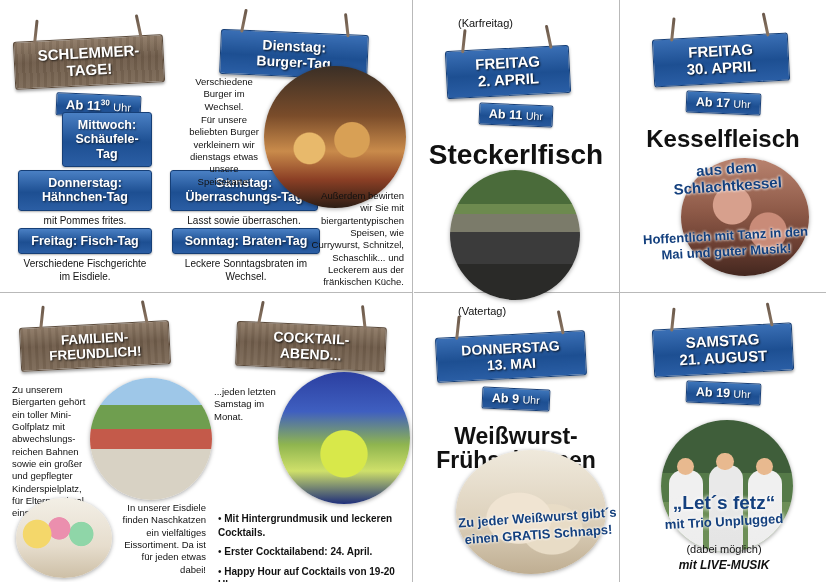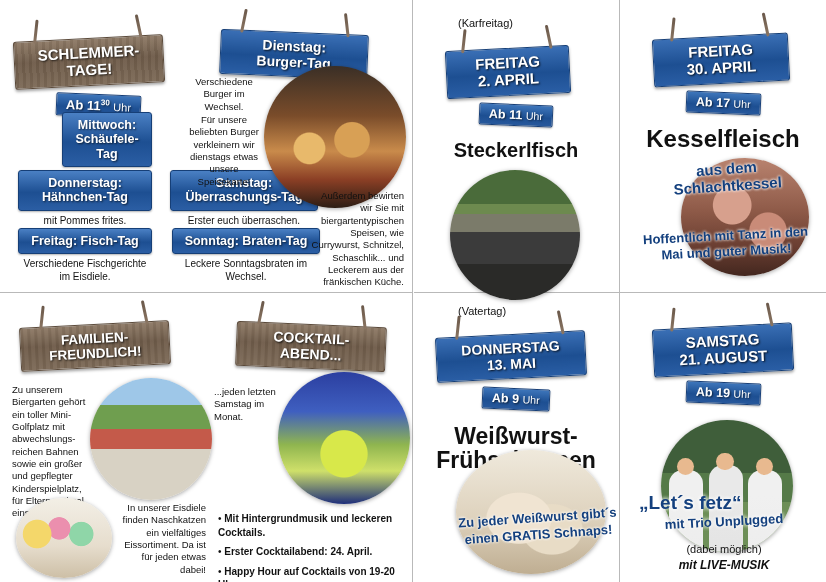--- a/index.html
+++ b/index.html
@@ -191,21 +191,21 @@
       <span class="ln">Fisch-Tag</span>
     </div>
     <div class="daydesc">Verschiedene Fischgerichte im Eisdiele.</div>
   </div>
 
   <div class="panel" style="left:170px; top:170px; width:148px;">
     <div class="daysign" style="font-size:12.5px;">
       <span class="ln">Samstag:</span>
       <span class="ln">Überraschungs-Tag</span>
     </div>
-    <div class="daydesc">Erster euch überraschen.</div>
+    <div class="daydesc">Lasst sowie überraschen.</div>
   </div>
 
   <div class="panel" style="left:172px; top:228px; width:148px;">
     <div class="daysign" style="font-size:12.5px;">
       <span class="ln">Sonntag:</span>
       <span class="ln">Braten-Tag</span>
     </div>
     <div class="daydesc">Leckere Sonntagsbraten im Wechsel.</div>
   </div>
 
@@ -228,21 +228,21 @@
       <span class="ln">FREITAG</span>
       <span class="ln">2. APRIL</span>
     </div>
     <div style="text-align:center; margin-top:8px;">
       <span class="badge rot-r" style="font-size:12.5px;">
         <span>Ab</span>
         <span>11</span>
         <span class="uhr">Uhr</span>
       </span>
     </div>
-    <div class="bigtitle" style="font-size:20px; margin-top:14px;">Steckerlfisch</div>
+    <div class="bigtitle" style="font-size:28px; margin-top:14px;">Steckerlfisch</div>
     <div class="photo ph-fish circle" style="position:absolute; left:32px; top:160px; width:130px; height:130px;"></div>
   </div>
 
   <div class="panel" style="left:625px; top:10px; width:196px; height:280px;">
     <div class="sign blue rot-l" style="width:136px; margin-left:28px; margin-top:26px; font-size:15px;">
       <div class="ropes"></div>
       <span class="ln">FREITAG</span>
       <span class="ln">30. APRIL</span>
     </div>
     <div style="text-align:center; margin-top:8px;">
@@ -334,19 +334,19 @@
     <div class="photo ph-band circle" style="position:absolute; left:36px; top:120px; width:132px; height:132px; position:absolute;">
       <div class="band-people">
         <span></span>
           <span></span>
           <span></span>
         <em></em>
           <em></em>
           <em></em>
       </div>
     </div>
-    <div style="position:absolute; left:14px; top:192px; width:186px; color:#14407e; font-weight:bold; font-size:19px; text-shadow:0 0 4px #fff, 0 0 4px #fff;">„Let´s fetz“</div>
+    <div style="position:absolute; left:6px; top:192px; width:186px; text-align:center; color:#14407e; font-weight:bold; font-size:19px; text-shadow:0 0 4px #fff, 0 0 4px #fff;">„Let´s fetz“</div>
     <div style="position:absolute; left:6px; top:214px; width:186px; text-align:center; color:#14407e; font-weight:bold; font-size:13px; transform:rotate(-3deg); text-shadow:0 0 4px #fff, 0 0 4px #fff;">mit Trio Unplugged</div>
     <div class="bigtitle" style="position:absolute; left:6px; top:244px; width:186px; font-size:11px; font-weight:normal;">(dabei möglich)</div>
     <div class="bigtitle" style="position:absolute; left:6px; top:259px; width:186px; font-size:12px;font-style:italic;">mit LIVE-MUSIK</div>
   </div>
 
 </div>
 
 </body></html>

